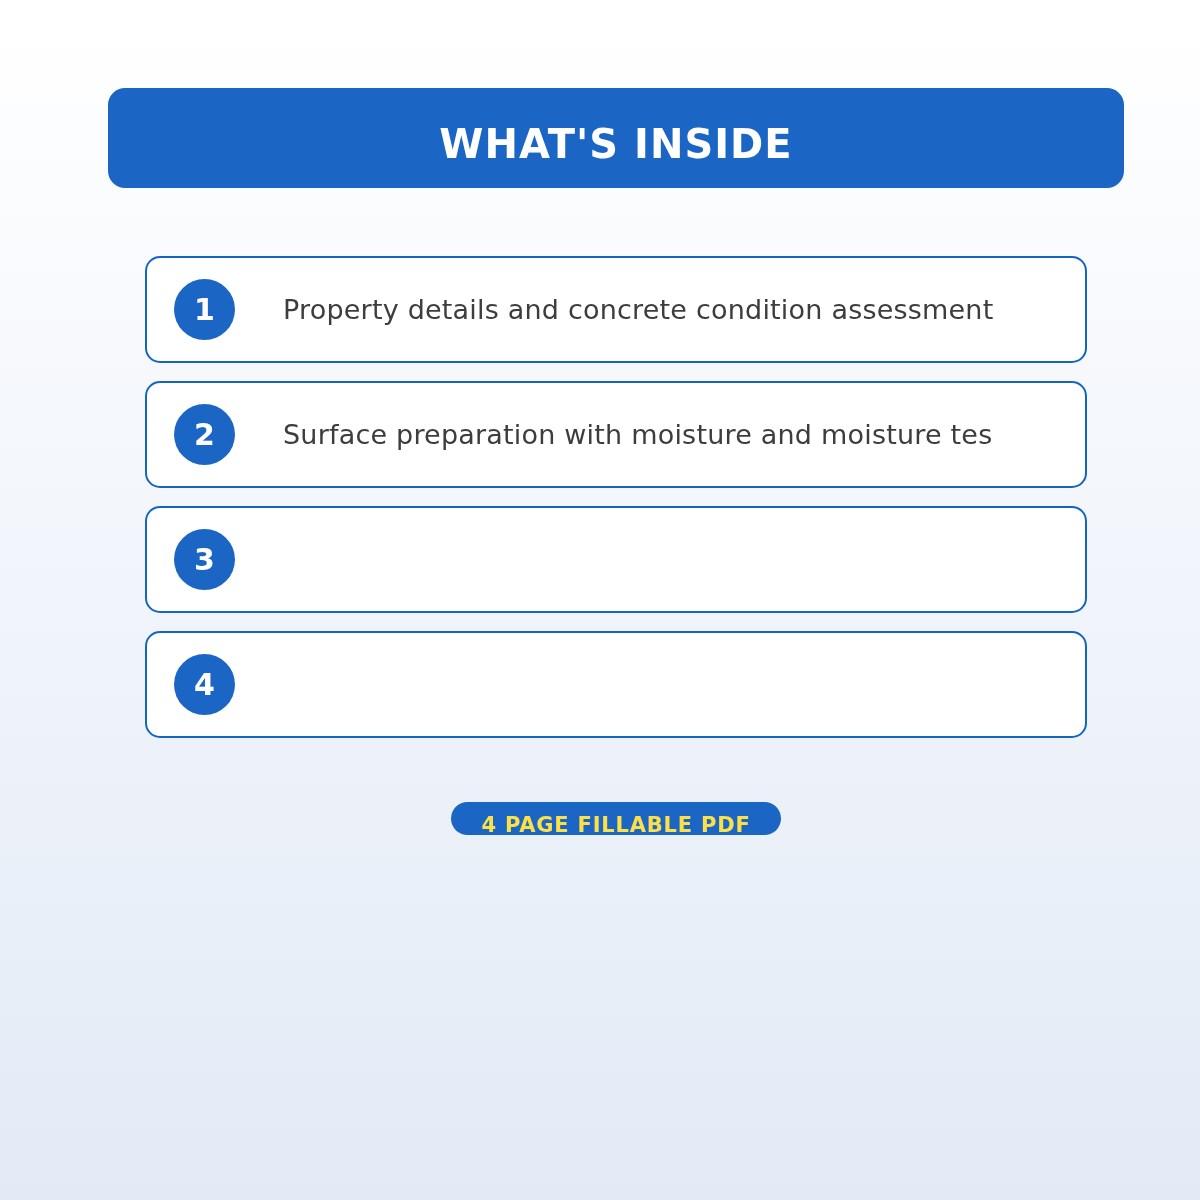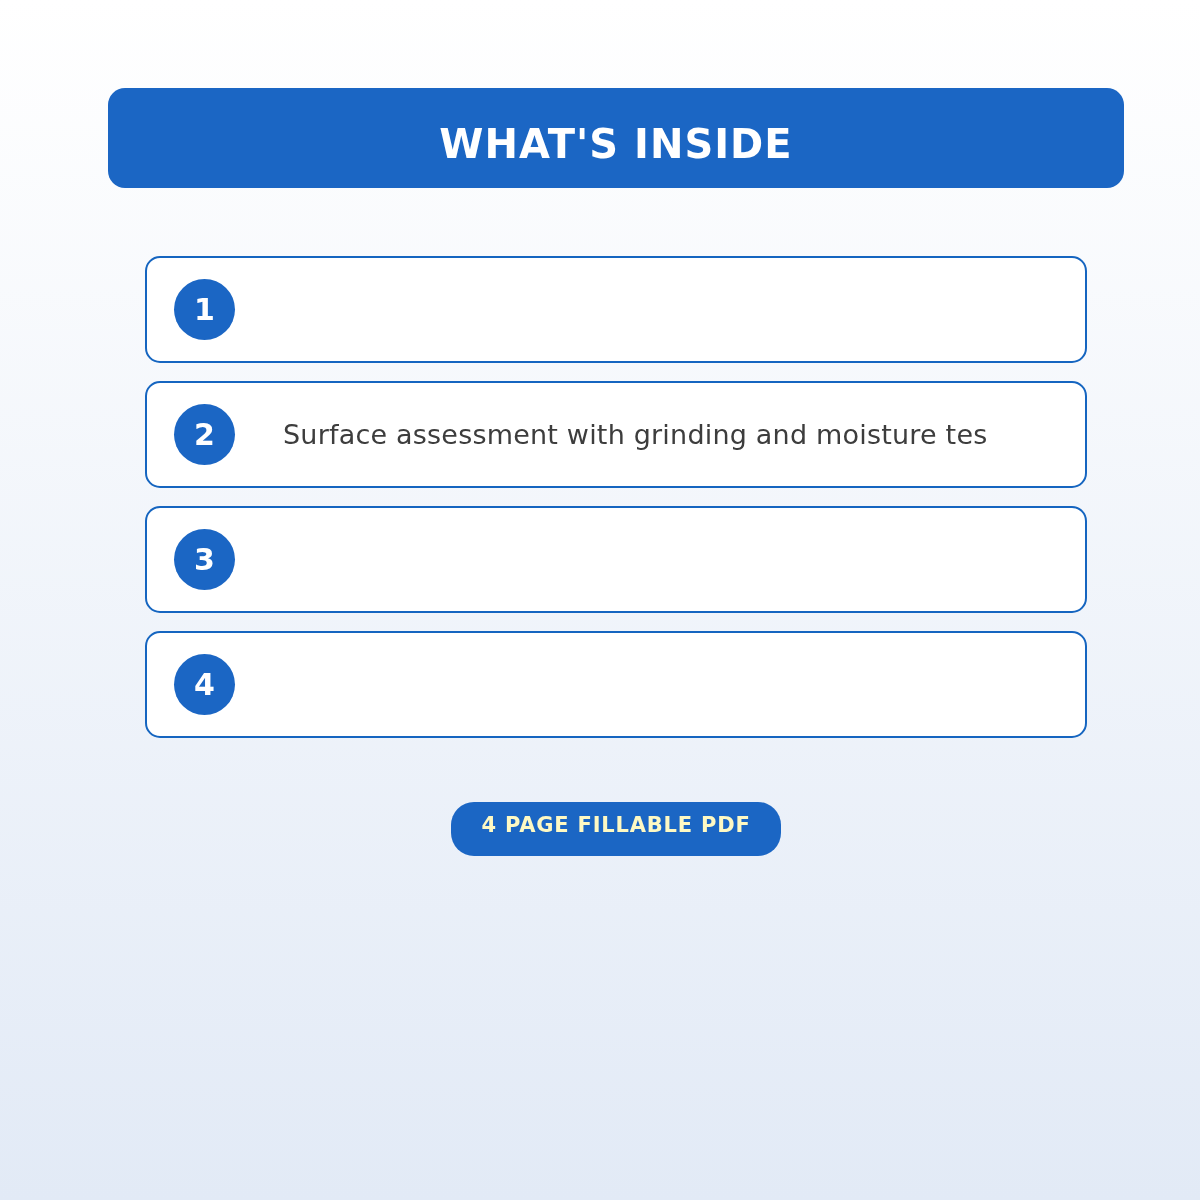--- a/index.html
+++ b/index.html
@@ -69,49 +69,50 @@
     white-space: nowrap;
     overflow: hidden;
   }
   .badge-row {
     margin-top: 32px;
     display: flex;
     justify-content: center;
   }
   .badge {
     background: var(--accent);
-    color: #fef9c3;
+    color: #fde047;
     font-size: 21px;
     font-weight: bold;
     letter-spacing: 0.8px;
-    height: 54px;
+    height: 33px;
     line-height: 46px;
     padding: 0 30px;
     border-radius: 23px;
     white-space: nowrap;
   }
 </style>
 </head>
 <body>
 
 <div class="page">
 
   <header class="banner">
     <h1>WHAT'S INSIDE</h1>
   </header>
 
   <main class="list">
 
     <div class="item">
       <span class="num">1</span>
+      <span class="item-text">Property details and concrete condition assessment</span>
     </div>
 
     <div class="item">
       <span class="num">2</span>
-      <span class="item-text">Surface assessment with grinding and moisture tes</span>
+      <span class="item-text">Surface preparation with moisture and moisture tes</span>
     </div>
 
     <div class="item">
       <span class="num">3</span>
     </div>
 
     <div class="item">
       <span class="num">4</span>
     </div>
 

